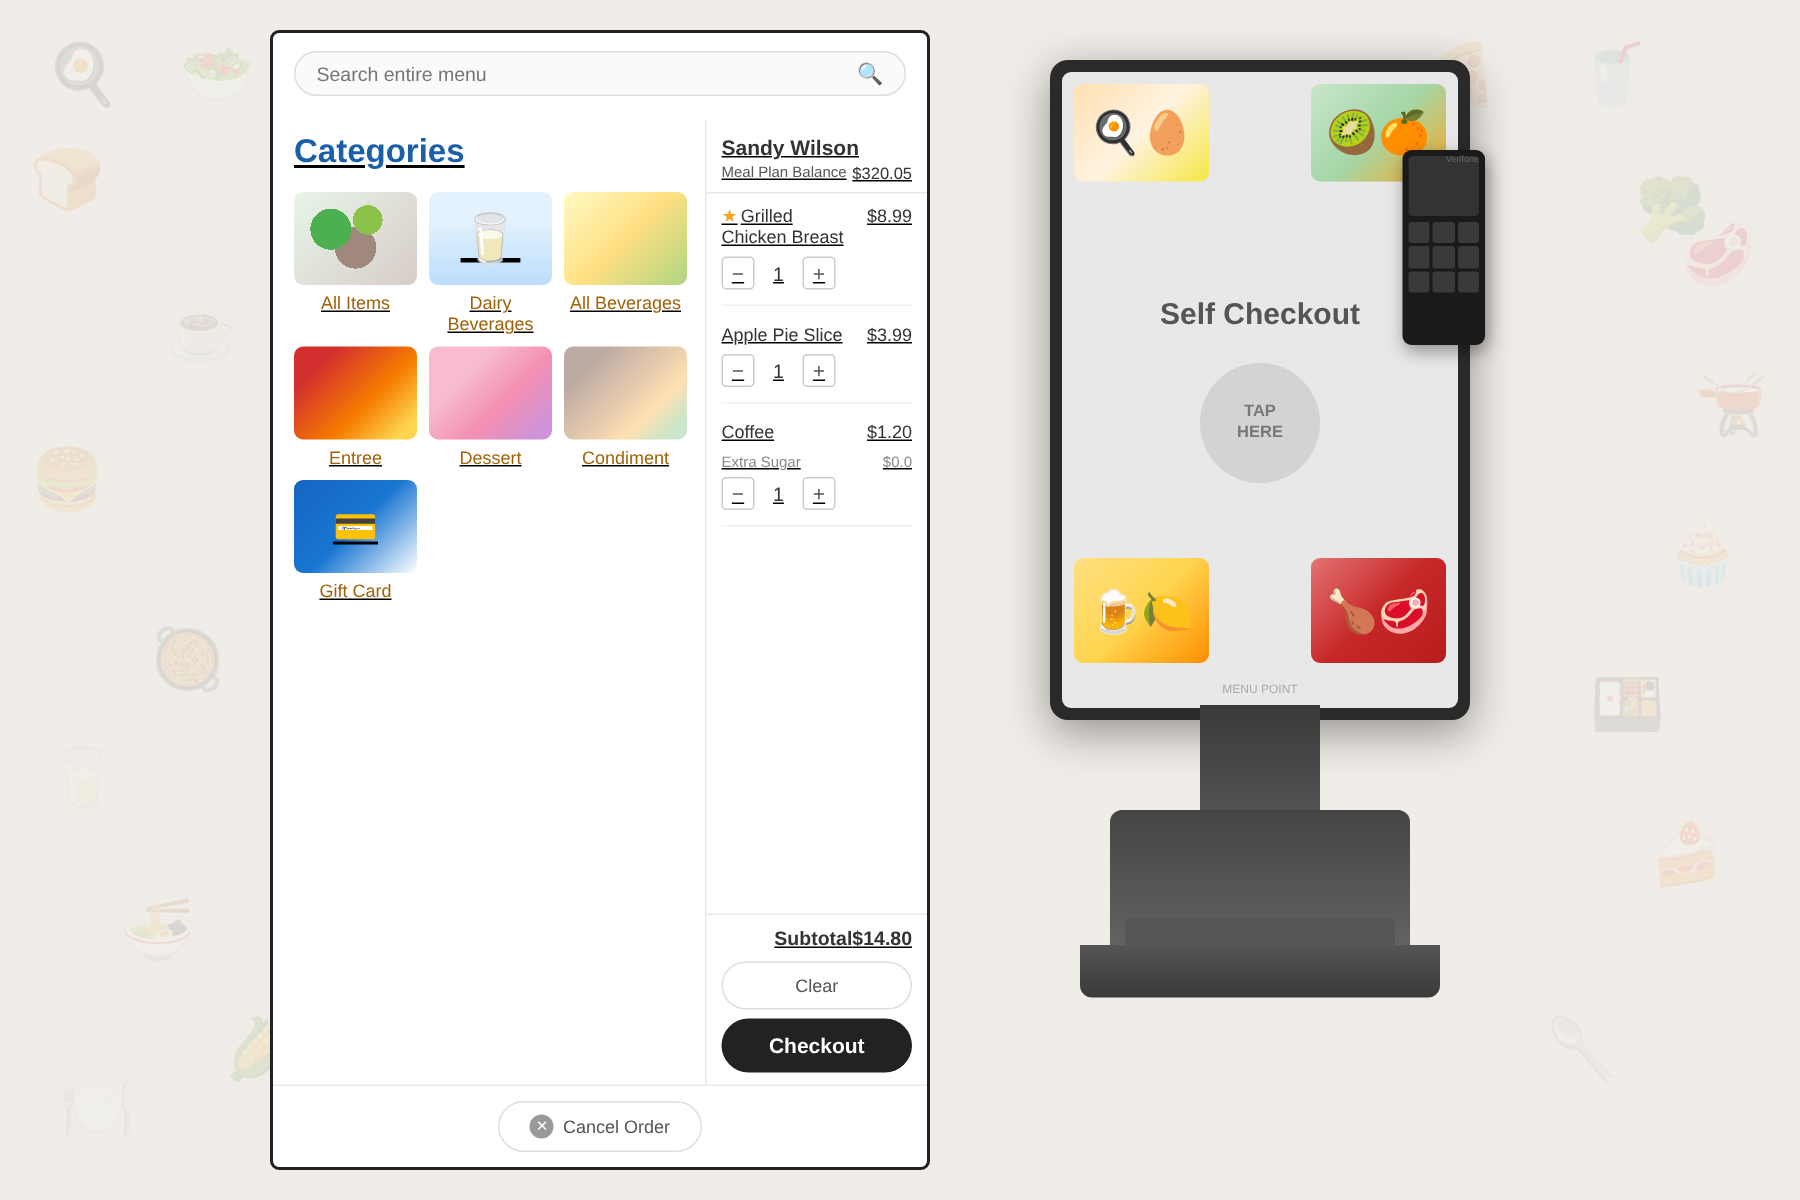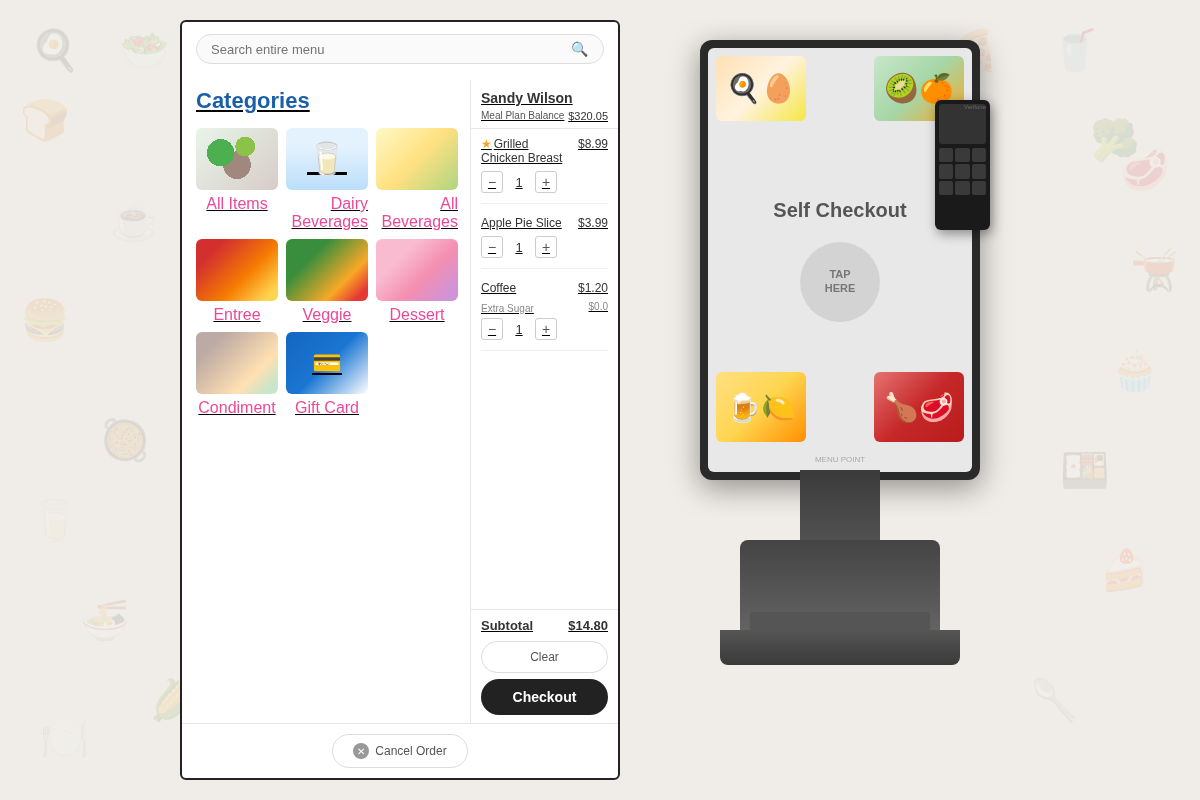--- a/index.html
+++ b/index.html
@@ -82,23 +82,23 @@
 
     .category-img {
       width: 82px;
       height: 62px;
       border-radius: 6px;
       overflow: hidden;
       margin-bottom: 5px;
     }
 
     .category-label {
-      font-size: 16px;
-      color: #ec4899;
-      text-align: right;
+      font-size: 12px;
+      color: #a16207;
+      text-align: center;
     }
 
     
     .pos-content {
       display: flex;
       flex: 1;
       overflow: hidden;
       text-decoration: underline;
     }
 
@@ -222,21 +222,21 @@
     }
 
     
     .subtotal-section {
       padding: 8px 10px;
       border-top: 1px solid #e8e8e8;
     }
 
     .subtotal-row {
       display: flex;
-      justify-content: space-between;
+      justify-content: flex-end;
       margin-bottom: 8px;
     }
 
     .subtotal-label {
       font-size: 13px;
       font-weight: 600;
       color: #333;
     }
 
     .subtotal-amount {
@@ -636,25 +636,20 @@
             </div>
             <span class="category-label">All Beverages</span>
           </div>
 
           <div class="category-item">
             <div class="category-img img-entree">
             </div>
             <span class="category-label">Entree</span>
           </div>
 
-          <div class="category-item">
-            <div class="category-img img-veggie">
-            </div>
-            <span class="category-label">Veggie</span>
-          </div>
 
           <div class="category-item">
             <div class="category-img img-dessert">
             </div>
             <span class="category-label">Dessert</span>
           </div>
 
           <div class="category-item">
             <div class="category-img img-condiment">
             </div>
@@ -708,21 +703,21 @@
               <span class="qty-value">1</span>
               <button class="qty-btn">+</button>
             </div>
           </div>
 
           <div class="order-item">
             <div class="order-item-header">
               <span class="order-item-name">Coffee</span>
               <span class="order-item-price">$1.20</span>
             </div>
-            <div style="display:flex; justify-content:space-between; align-items:flex-start; margin-bottom:4px;">
+            <div style="display:flex; justify-content:space-between; align-items:flex-end; margin-bottom:4px;">
               <span class="item-note">Extra Sugar</span>
               <span class="item-note-price">$0.0</span>
             </div>
             <div class="qty-controls">
               <button class="qty-btn">−</button>
               <span class="qty-value">1</span>
               <button class="qty-btn">+</button>
             </div>
           </div>
 

